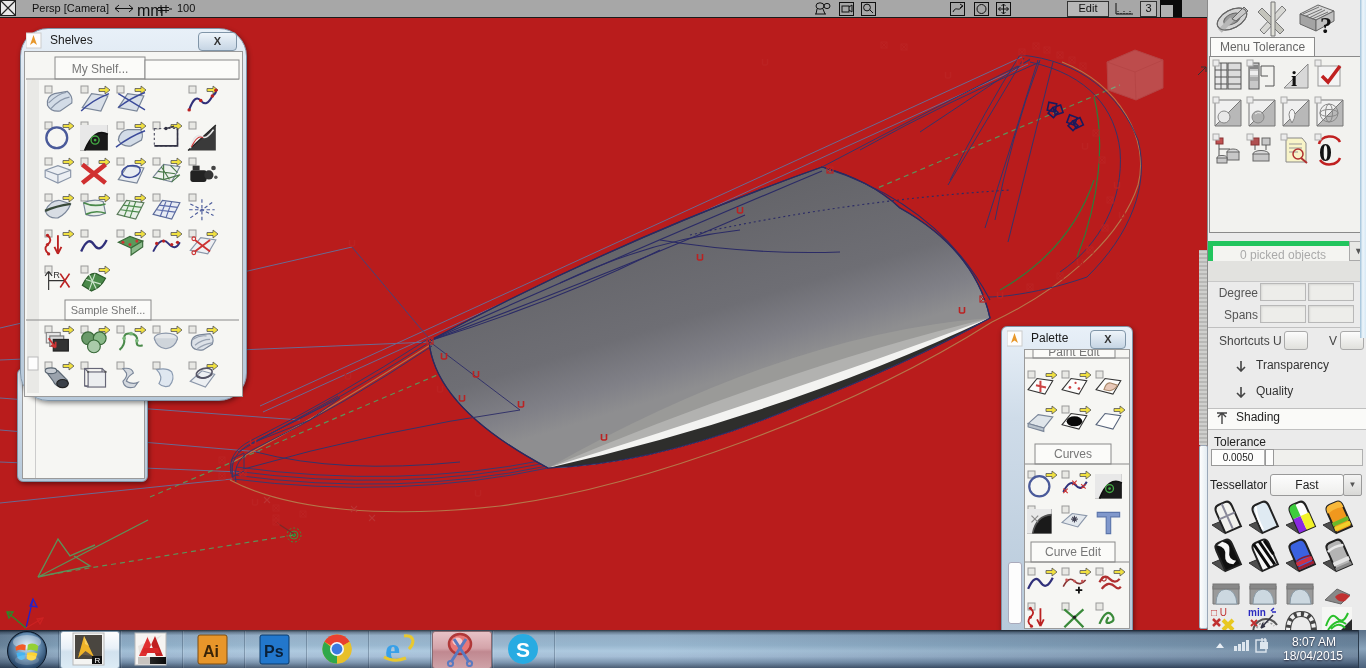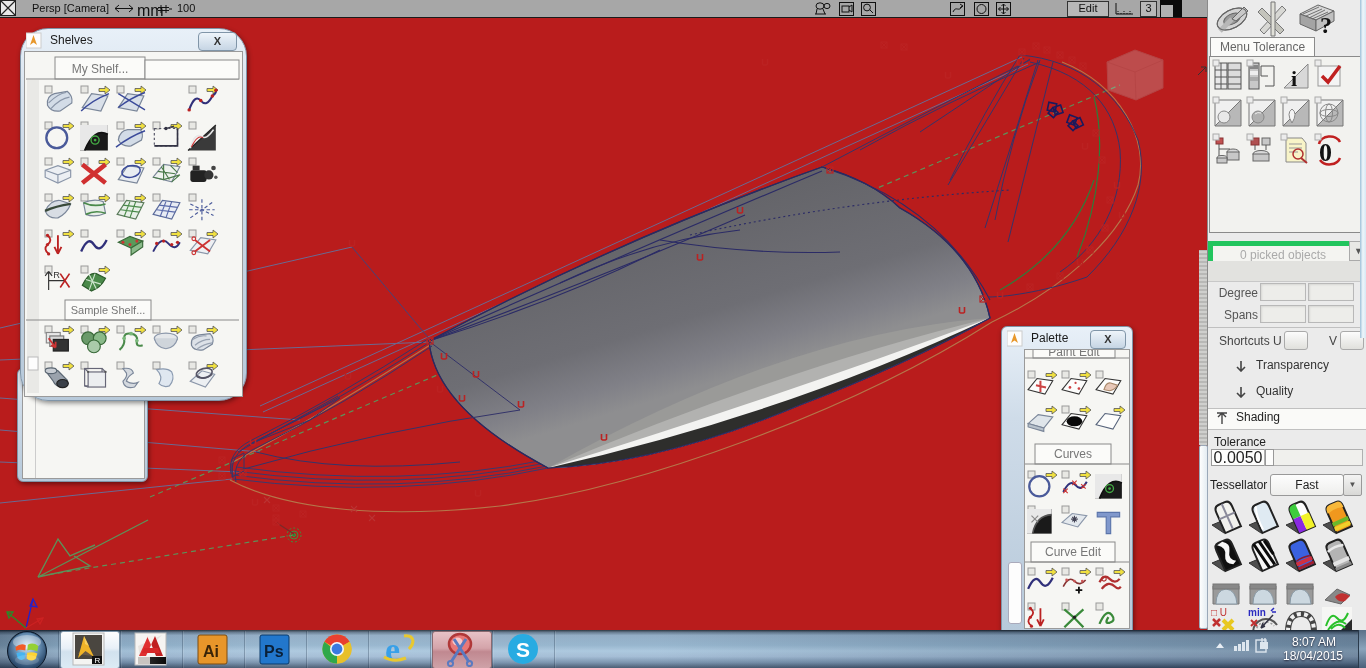--- a/index.html
+++ b/index.html
@@ -391,21 +391,21 @@
 <svg class="abs" style="left:26px;top:386px" width="14" height="12">
         <path d="M7 1 L7 10 M3 7 L7 11 L11 7" stroke="#444" stroke-width="1.6" fill="none"></path>
       </svg>
 <div class="abs" style="left:48px;top:384px;color:#333">Quality</div>
 <div class="abs" style="left:0;top:408px;width:159px;height:20px;background:#fafaf8;border-top:1px solid #c0c0c0;border-bottom:1px solid #c0c0c0"></div>
 <svg class="abs" style="left:6px;top:410px" width="16" height="15">
         <path d="M8 14 L8 4 M4 7 L8 3 L12 7 M3 3 L13 3" stroke="#444" stroke-width="1.4" fill="none"></path>
       </svg>
 <div class="abs" style="left:28px;top:410px;color:#222">Shading</div>
 <div class="abs" style="left:6px;top:435px;color:#222">Tolerance</div>
-<div class="abs" style="left:3px;top:449px;width:52px;height:15px;background:#fdfdfc;border:1px solid #999;color:#222;text-align:center;font-size:16px;line-height:15px">0.0050</div>
+<div class="abs" style="left:3px;top:449px;width:52px;height:15px;background:#fdfdfc;border:1px solid #999;color:#222;text-align:center;font-size:10px;line-height:15px">0.0050</div>
 <div class="abs" style="left:56px;top:449px;width:97px;height:15px;background:#f0f0ed;border:1px solid #b0b0b0"></div>
 <div class="abs" style="left:57px;top:449px;width:7px;height:15px;background:#fdfdfc;border:1px solid #999"></div>
 <div class="abs" style="left:2px;top:478px;color:#222">Tessellator</div>
 <div class="abs" style="left:62px;top:474px;width:72px;height:20px;background:linear-gradient(#fdfdfd,#eeeeec);border:1px solid #999;border-radius:3px;text-align:center;line-height:20px;color:#222">Fast</div>
 <div class="abs" style="left:135px;top:474px;width:17px;height:20px;background:linear-gradient(#f4f4f4,#d8d8d6);border:1px solid #999;border-radius:2px;color:#555;font-size:8px;text-align:center;line-height:20px">▼</div>
 <svg class="abs" style="left:0;top:498px" width="159" height="170" viewBox="0 0 159 170">
 <g transform="translate(2,2)">
           <path d="M2 25 L14 20 L27 28 L14 33 Z" fill="#4e4e4e" stroke="#333"></path>
           <g transform="rotate(-24 17 17)">
             <path d="M9 9 Q9 2.5 14 2.5 L21 2.5 Q26 2.5 26 9 L26 31 L9 31 Z" fill="#f2f2ee" stroke="#222" stroke-width="2"></path>

